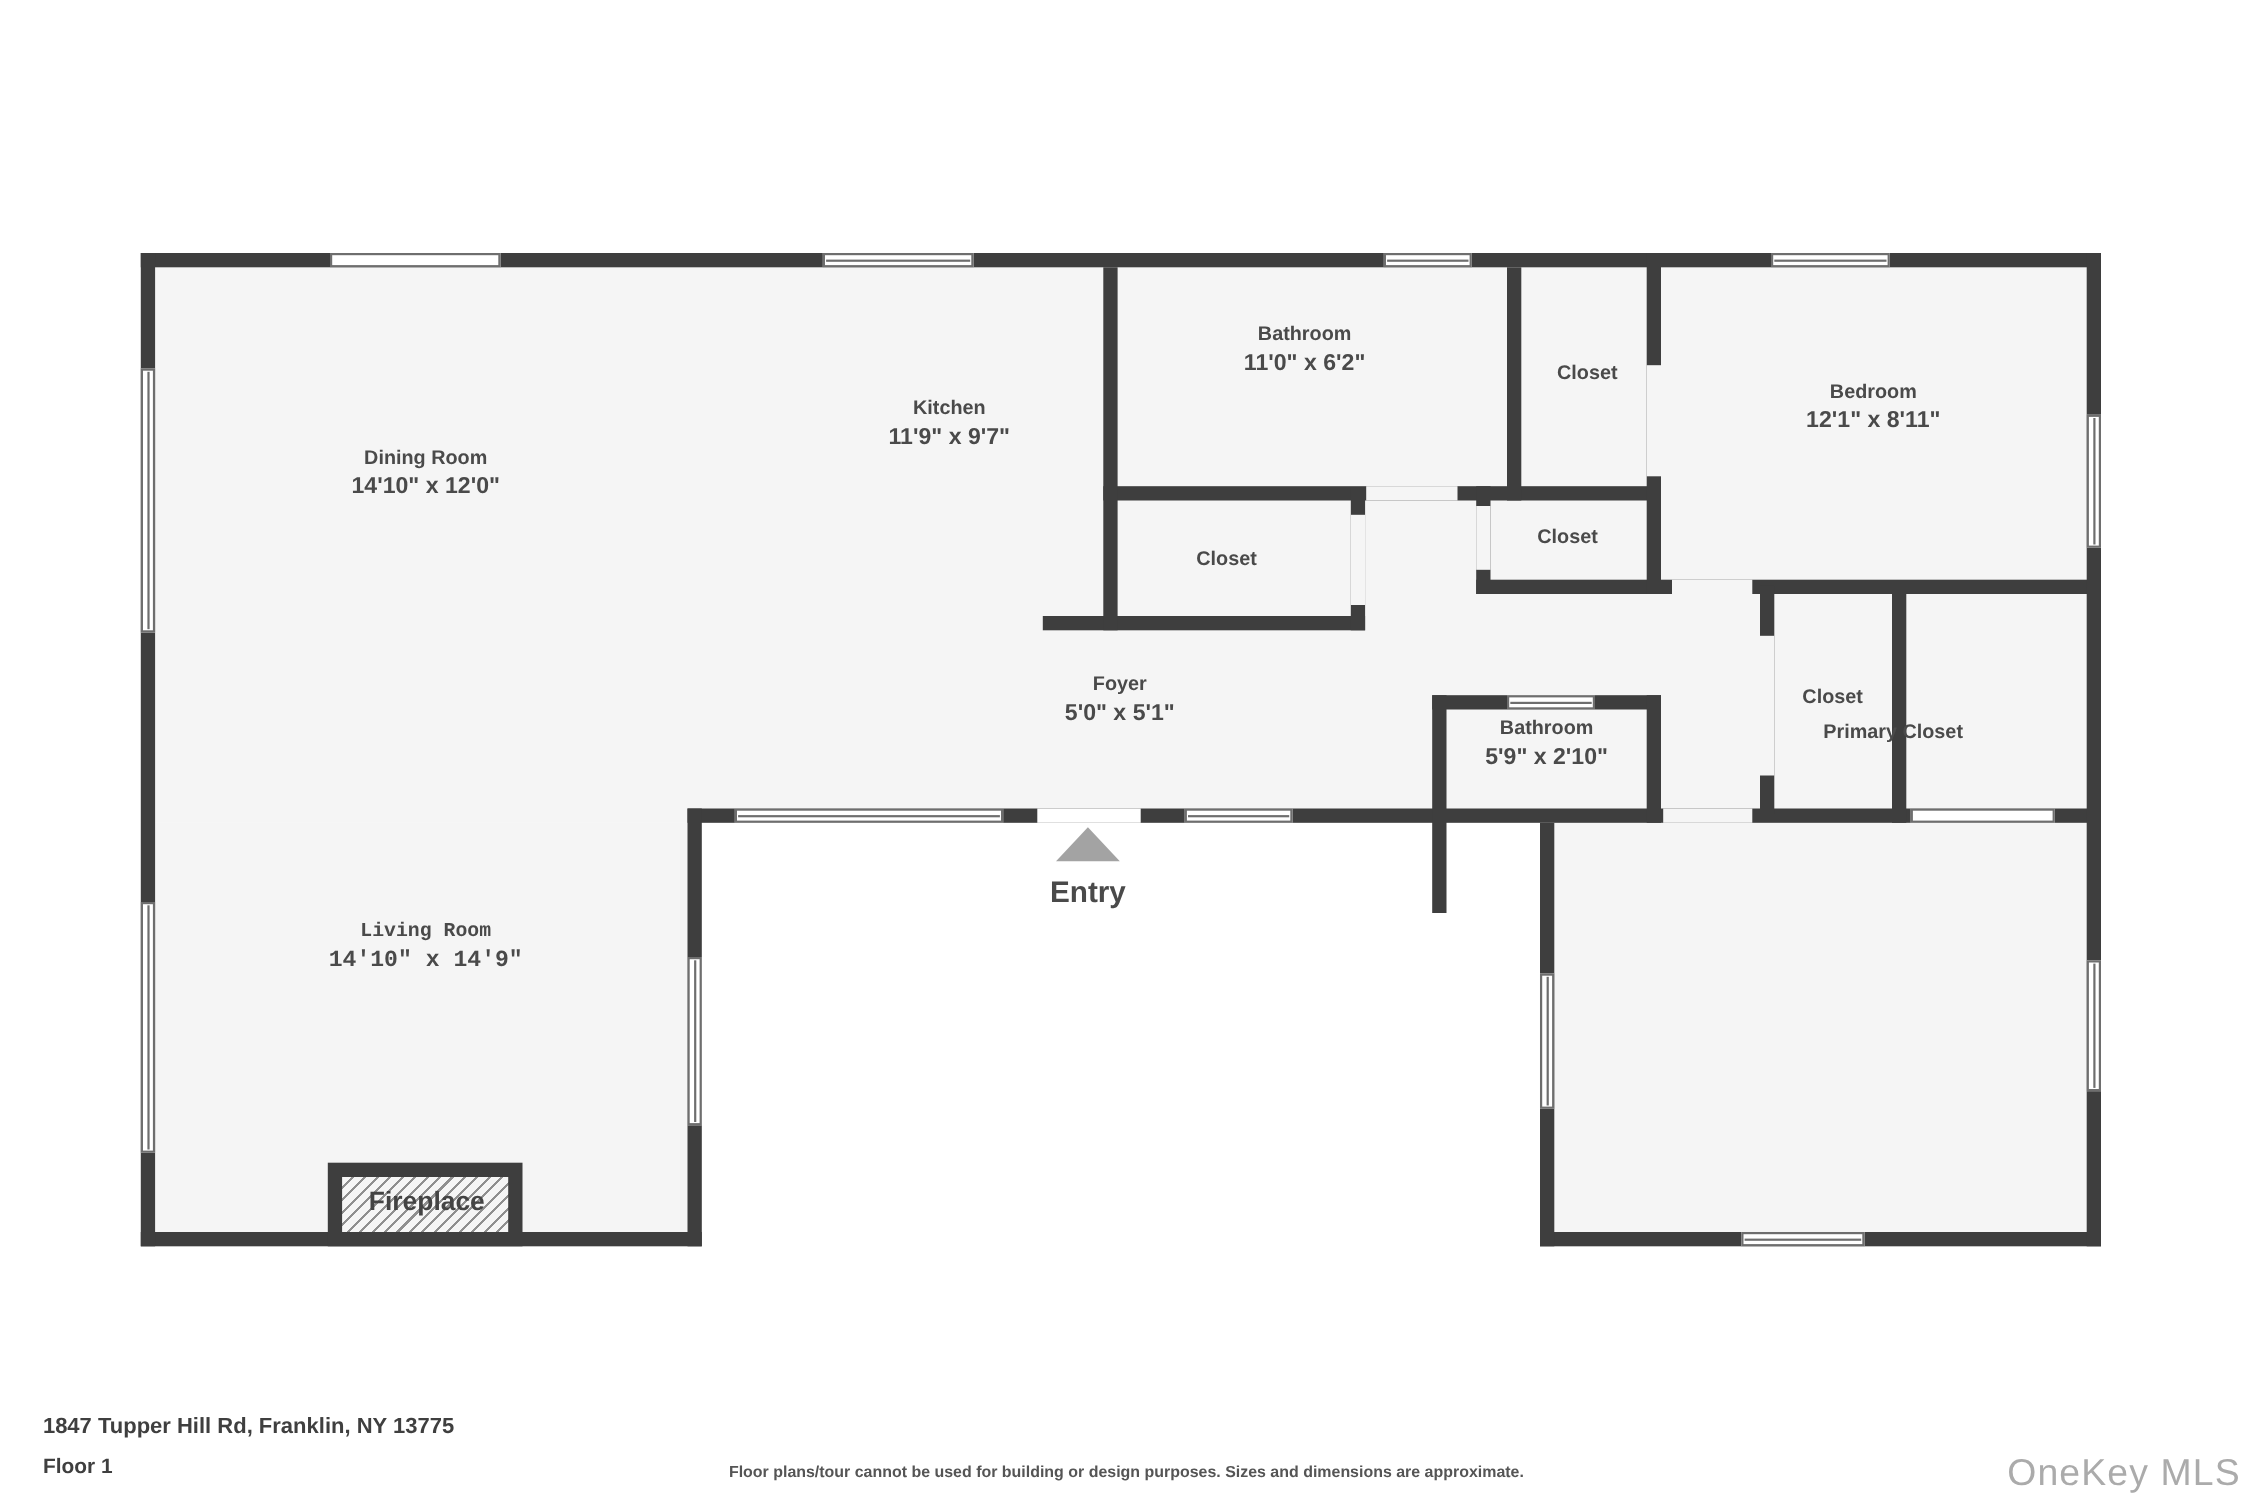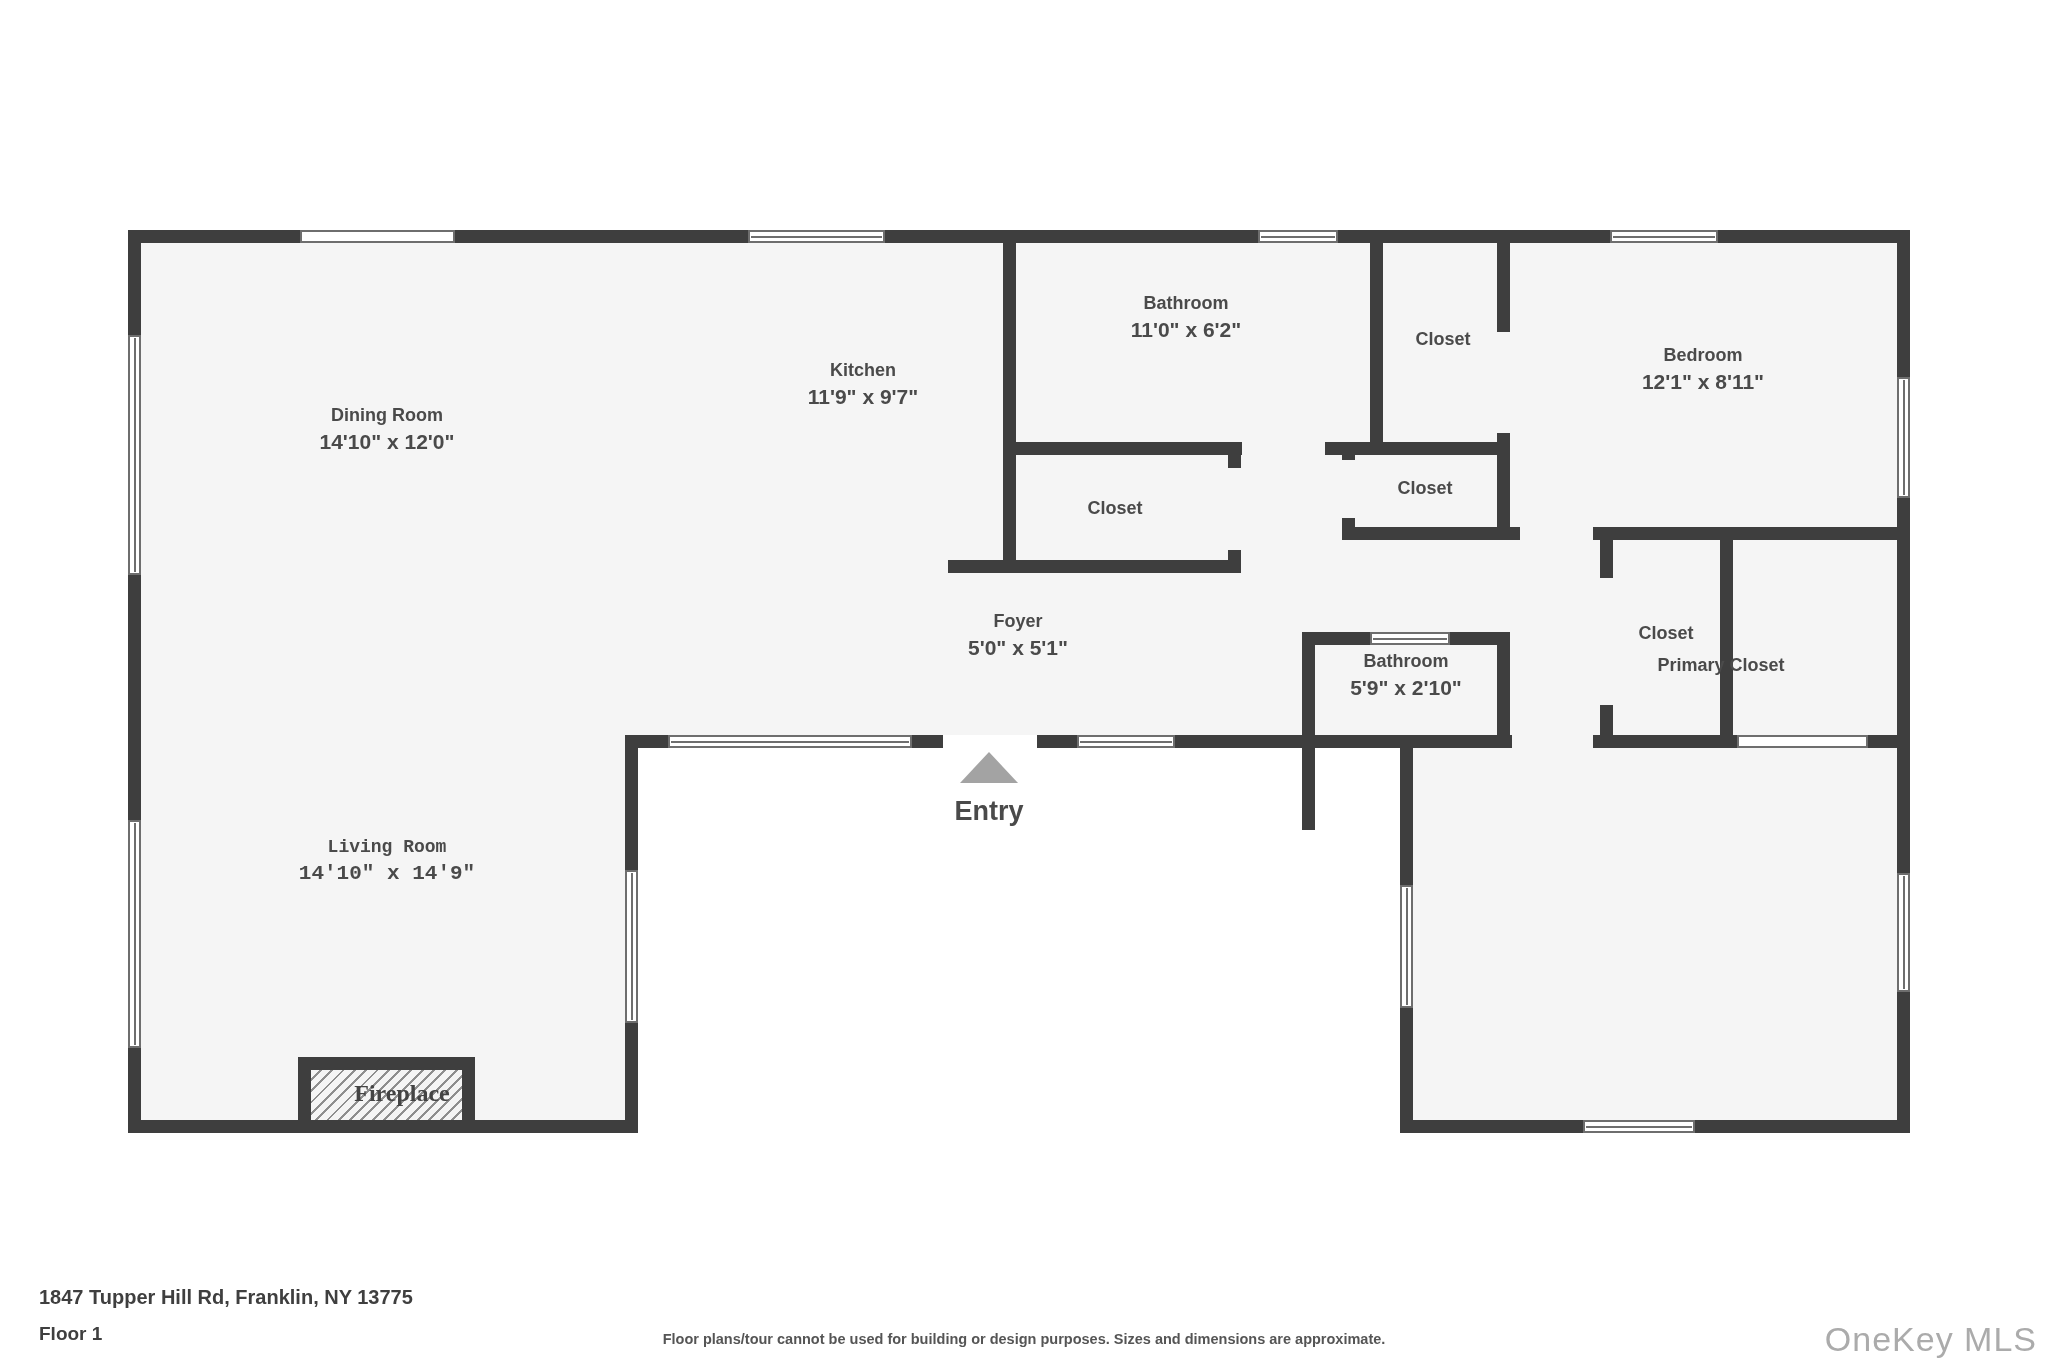--- a/index.html
+++ b/index.html
@@ -144,16 +144,16 @@
     </div>
     <div class="room-label" style="z-index: 6; left: 1721px; top: 633px; margin-top: 32px;">
       <div class="room-name wrap" style="width: 160px;">Primary Closet</div>
     </div>
     <div class="room-label" style="z-index: 6; left: 387px; top: 861px; font-family: Liberation Mono, monospace;">
       <div class="room-name">Living Room</div>
       <div class="room-dims">14'10" x 14'9"</div>
     </div>
     <div class="fp-frame" style="left: 298px; top: 1057px; width: 177px; height: 76px; z-index: 4; background: rgb(62, 62, 62);"></div>
     <div class="fp-hatch" style="left: 311px; top: 1070px; width: 151px; height: 50px; z-index: 5; background: repeating-linear-gradient(135deg, rgb(245, 245, 245) 0px, rgb(245, 245, 245) 6px, rgb(143, 143, 143) 6px, rgb(143, 143, 143) 8px);"></div>
-    <div class="fireplace-label" style="z-index: 6; left: 402px; top: 1093px; font-family: Liberation Serif, serif;">Fireplace</div>
+    <div class="fireplace-label" style="z-index: 6; left: 388px; top: 1093px;">Fireplace</div>
     <div class="entry-tri" style="z-index: 6; left: 960px; top: 752px; border-left: 29px solid transparent; border-right: 29px solid transparent; border-bottom: 31px solid rgb(163, 163, 163);"></div>
     <div class="entry-label" style="z-index: 6; left: 989px; top: 796px;">Entry</div>
   </div>
 
 </body></html>

